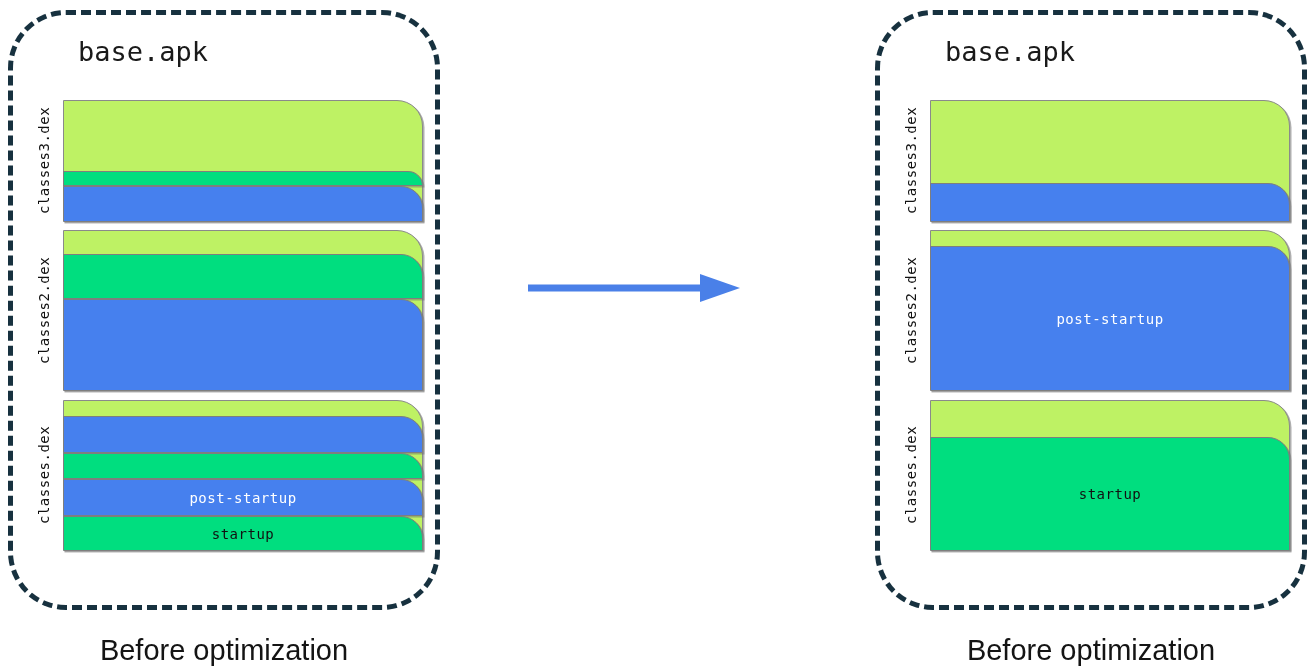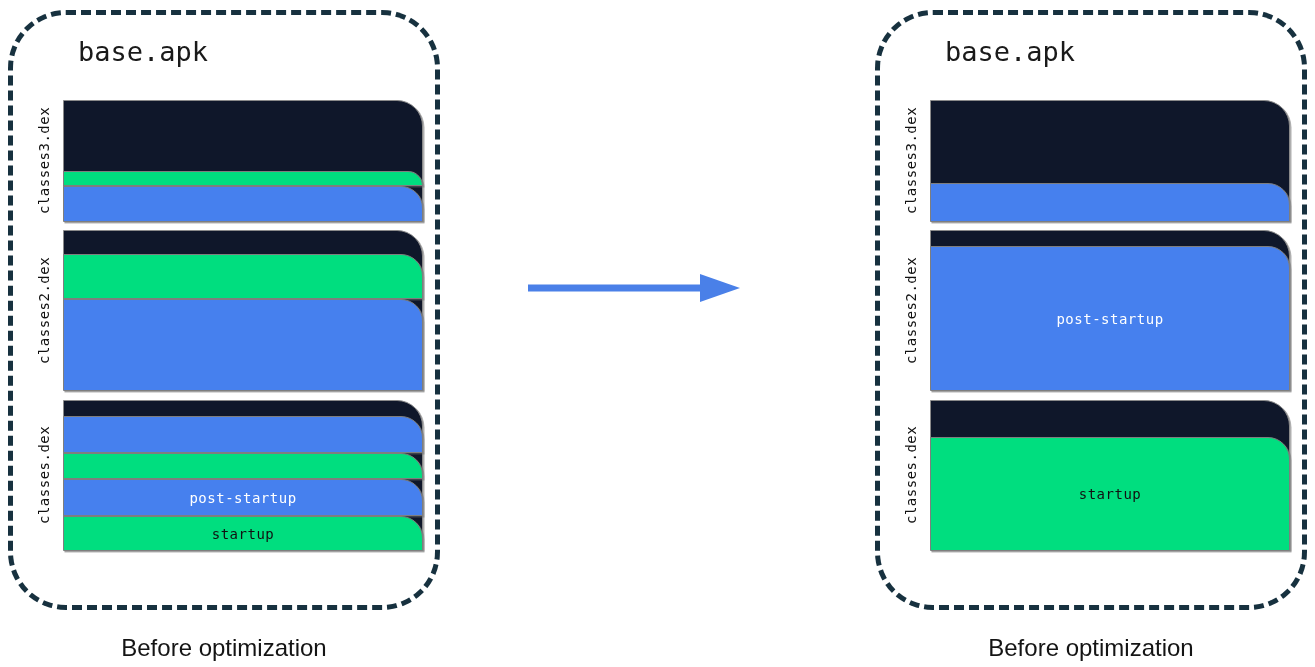--- a/index.html
+++ b/index.html
@@ -38,21 +38,21 @@
     transform:rotate(180deg);
     white-space:nowrap;
     letter-spacing:0.5px;
     text-align:center;
   }
   .dex-box{
     position:absolute;
     box-sizing:border-box;
     border:1px solid #8a8a8a;
     border-top-right-radius:26px;
-    background:#0f172a;
+    background:#bef264;
     box-shadow:1.5px 1.5px 0 rgba(110,110,110,0.55);
   }
   .seg{
     position:absolute;
     box-sizing:border-box;
     left:-1px;
     right:-1px;
     border:1px solid #7e7e7e;
     border-top-right-radius:22px;
     display:flex;
@@ -68,21 +68,21 @@
     white-space:nowrap;
   }
 
   
   .arrow-wrap{position:absolute;}
 
   
   .caption{
     position:absolute;
     font-family:"Liberation Sans", sans-serif;
-    font-size:24px;
+    font-size:29px;
     color:#141414;
     white-space:nowrap;
     text-align:center;
   }
 </style>
 </head>
 <body>
 
 <div class="canvas">
 

